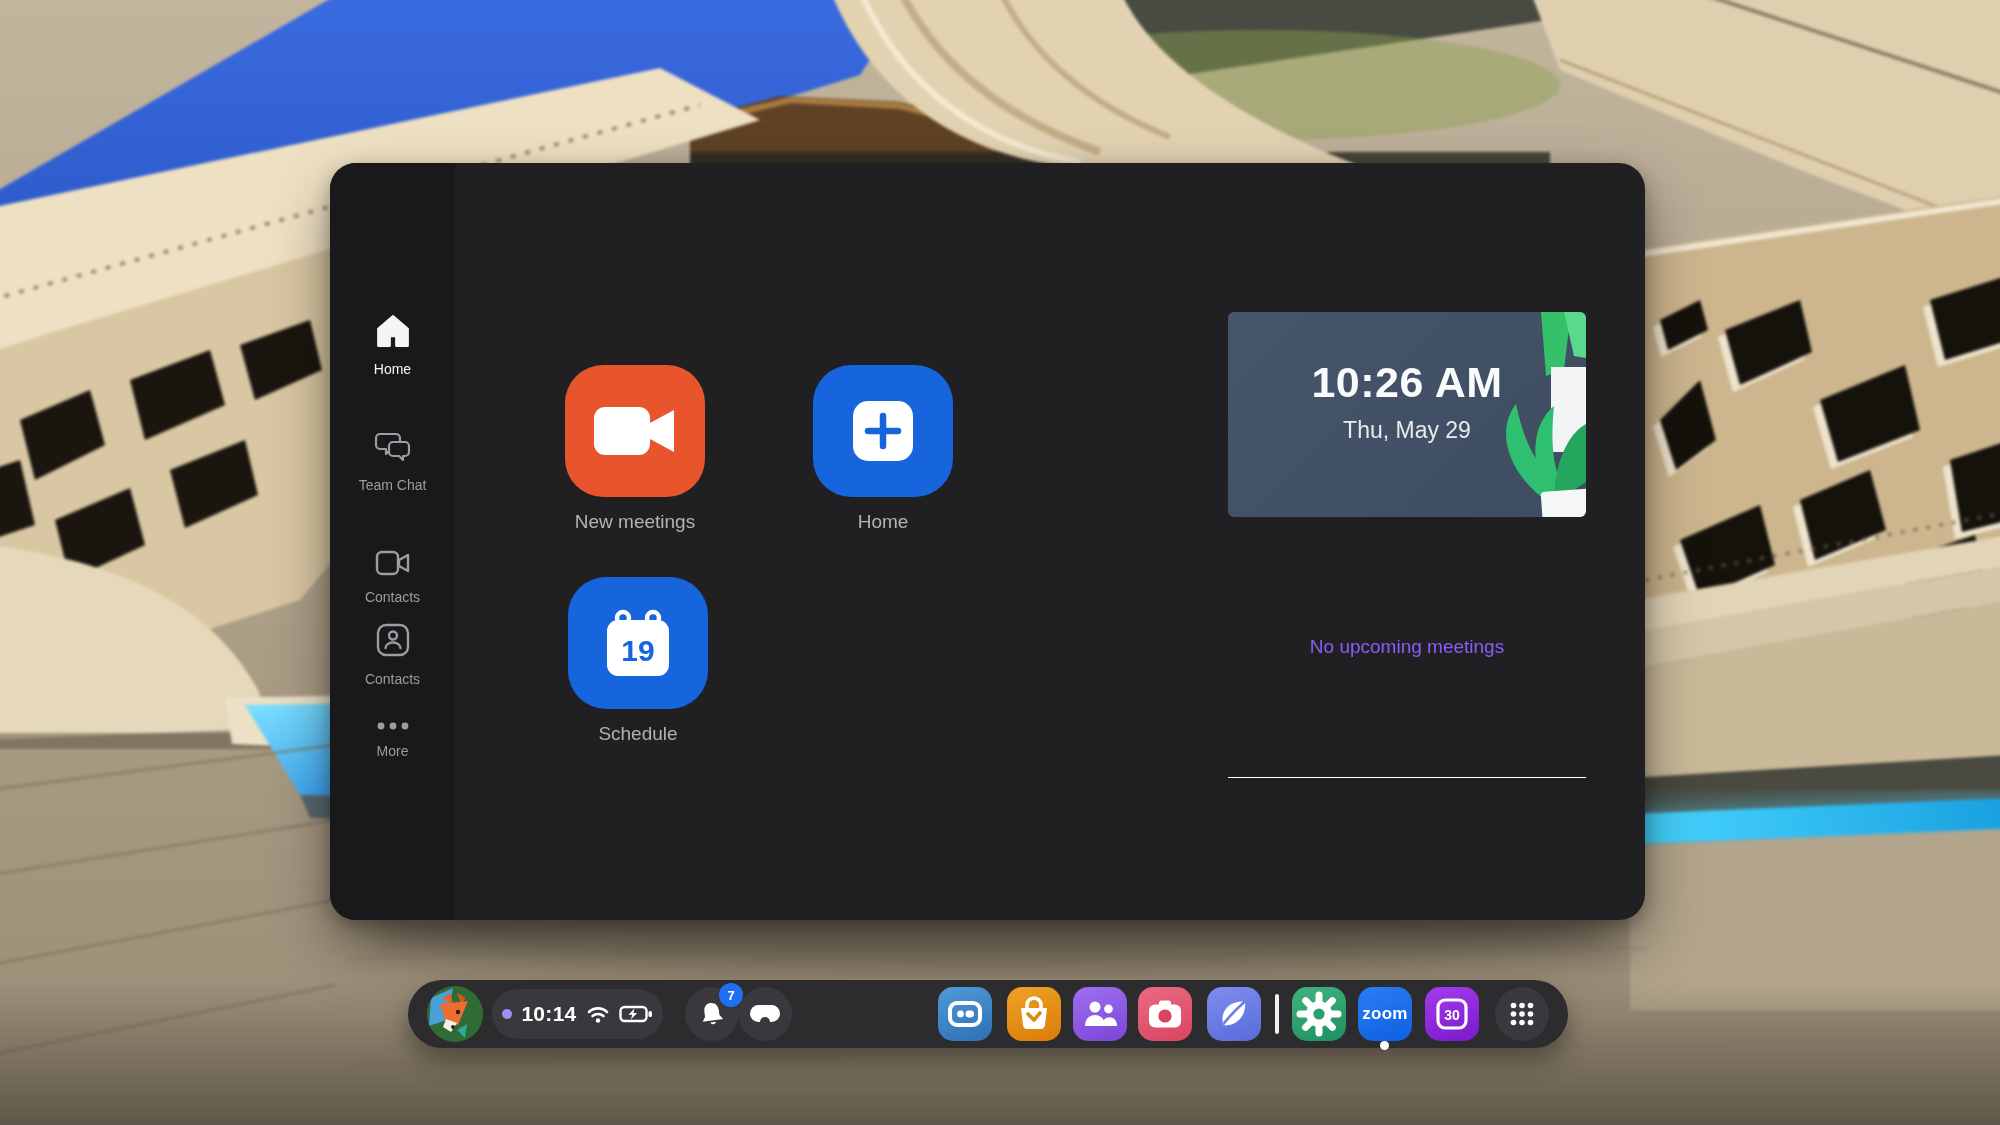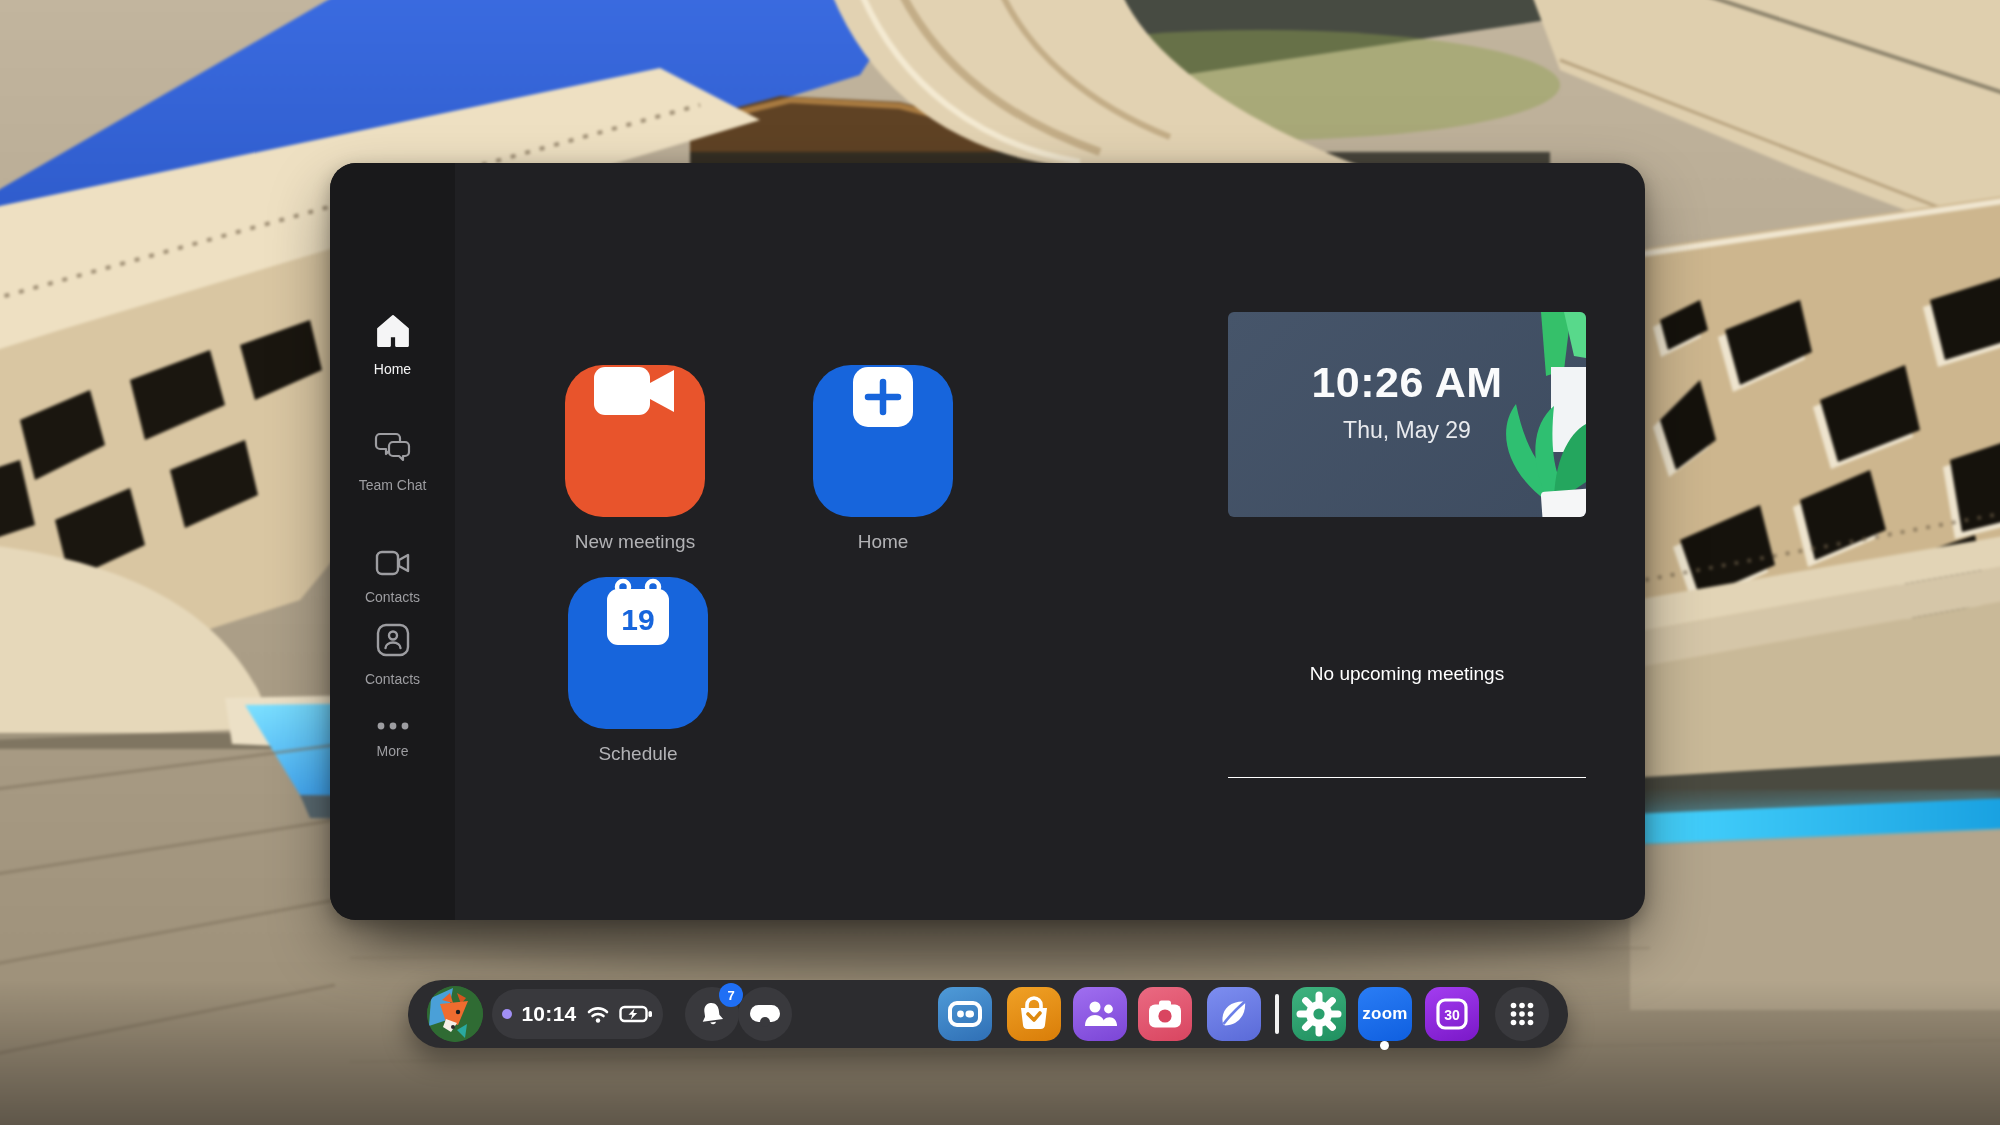--- a/index.html
+++ b/index.html
@@ -18,43 +18,43 @@
     position:relative;width:125px;flex:0 0 125px;background:#19191b;
     border-radius:26px 0 0 26px;
   }
   .side-item{position:absolute;left:0;width:125px;text-align:center;color:#9d9da1;cursor:default;}
   .side-item svg{display:block;margin:0 auto 6px auto;}
   .side-label{font-size:14px;line-height:1.18;width:72px;margin:12px auto;}
   .side-item.active{color:#f5f5f6;}
   .main{position:relative;flex:1;}
   .action{position:absolute;width:140px;text-align:center;}
   .tile{
-    width:140px;height:152px;border-radius:38px;display:flex;
-    justify-content:center;
+    width:140px;height:132px;border-radius:38px;display:flex;
+    align-items:center;justify-content:center;
   }
   .action-label{
     margin-top:14px;font-size:19px;color:#b2b2b5;white-space:nowrap;
     transform:translateX(-30px);width:200px;
   }
   .right-panel{
     position:absolute;left:773px;top:149px;width:358px;height:465px;
     border-bottom:1px solid #ffffff;
   }
   .clock-card{
     position:relative;width:358px;height:205px;border-radius:6px;
     background:linear-gradient(135deg,#46556a 0%,#3e4c60 100%);
     overflow:hidden;text-align:center;color:#fafbfc;
   }
   .clock-card .plant{position:absolute;right:0;top:0;}
   .clock-time{margin-top:46px;font-size:43px;font-weight:bold;letter-spacing:.5px;position:relative;}
   .clock-date{margin-top:10px;font-size:23px;color:#e8eaee;position:relative;}
   .meetings-empty{
     position:absolute;left:0;top:205px;width:358px;height:259px;
     display:flex;align-items:center;justify-content:center;
-    font-size:19px;color:#ffffff;margin-top:27px;
+    font-size:19px;color:#8b5cf6;
   }
   
   .dock{
     position:absolute;left:408px;top:980px;width:1160px;height:68px;
     background:#2c2c2f;border-radius:34px;
     box-shadow:0 12px 26px rgba(0,0,0,.38);
   }
   .dock .avatar{position:absolute;left:19px;top:6px;width:56px;height:56px;border-radius:50%;overflow:hidden;background:#2f6b33;}
   .status-pill{
     position:absolute;left:84px;top:9px;width:171px;height:50px;border-radius:25px;

